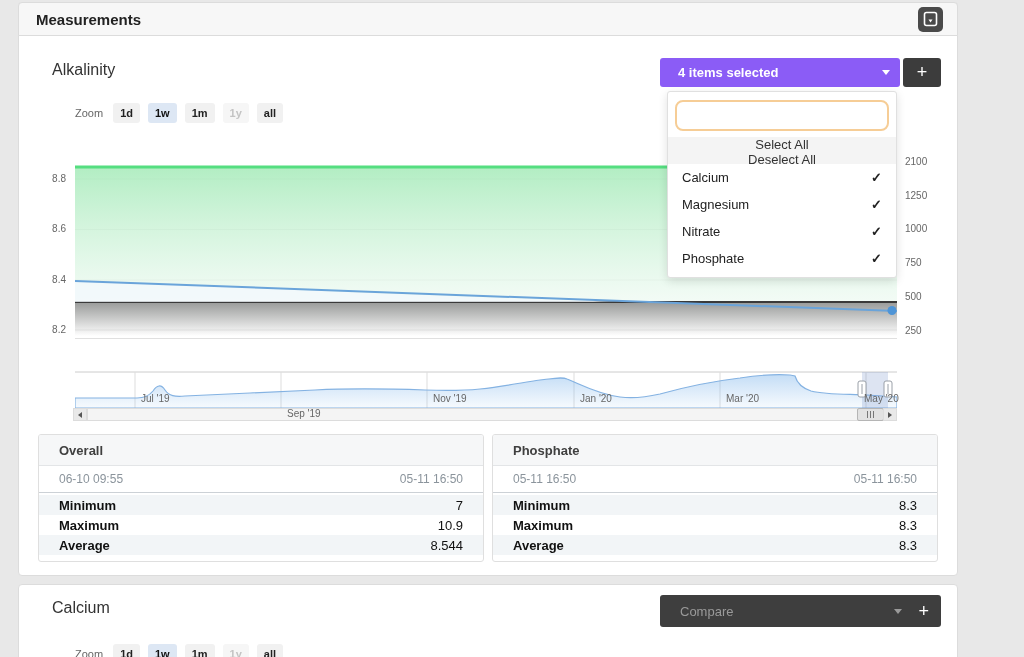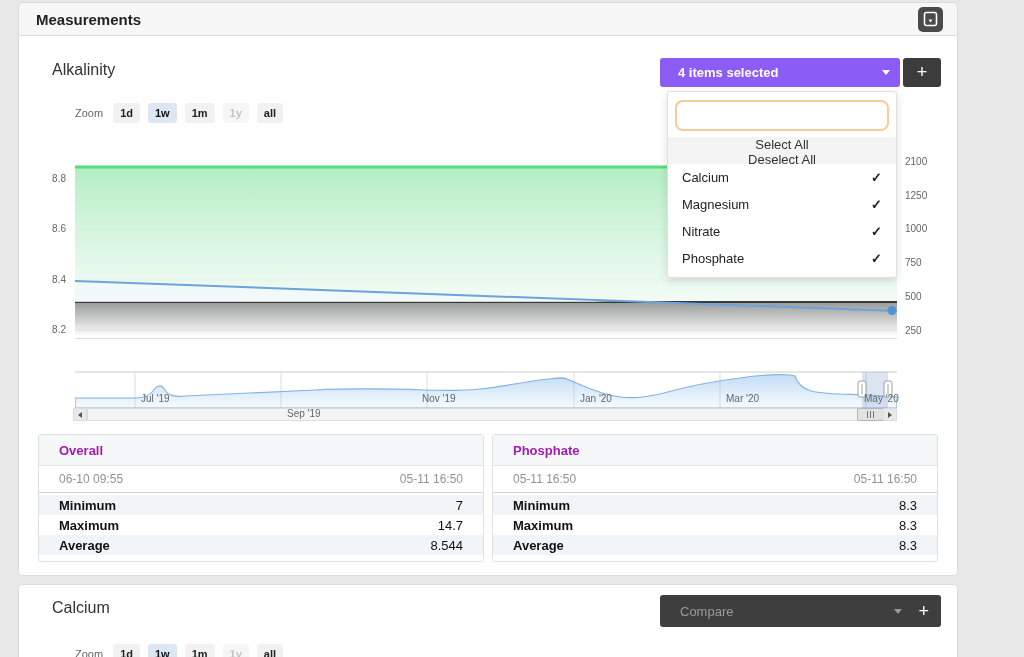--- a/index.html
+++ b/index.html
@@ -47,21 +47,21 @@
   
   .sb { position:absolute; top:408px; height:13px; background:#f4f4f4; border:1px solid #dcdcdc; }
   .sb-btn { background:#e9e9e9; display:flex; align-items:center; justify-content:center; cursor:pointer; }
   .tri-l { width:0; height:0; border-top:3px solid transparent; border-bottom:3px solid transparent; border-right:4px solid #555; }
   .tri-r { width:0; height:0; border-top:3px solid transparent; border-bottom:3px solid transparent; border-left:4px solid #555; }
   #sb-thumb { position:absolute; left:857px; top:408px; width:27px; height:13px; background:#e2e2e2; border:1px solid #b5b5b5; border-radius:2px; display:flex; align-items:center; justify-content:center; gap:2px; cursor:grab; }
   #sb-thumb i { display:block; width:1px; height:7px; background:#777; }
 
   
   .stat-card { position:absolute; top:434px; width:446px; height:128px; background:#fff; border:1px solid #dfdfdf; border-radius:3px; overflow:hidden; }
-  .stat-head { height:31px; background:#f6f7f8; border-bottom:1px solid #e3e5e7; display:flex; align-items:center; padding:0 20px; font-size:13px; font-weight:700; color:#a21caf; }
+  .stat-head { height:31px; background:#f6f7f8; border-bottom:1px solid #e3e5e7; display:flex; align-items:center; padding:0 20px; font-size:13px; font-weight:700; color:#404040; }
   .stat-dates { height:27px; display:flex; align-items:center; justify-content:space-between; padding:0 20px; font-size:12px; color:#8b949c; border-bottom:1px solid #ccd1d6; }
   .stat-rows { padding-top:2px; }
   .stat-row { height:20px; display:flex; align-items:center; justify-content:space-between; padding:0 20px; font-size:13px; color:#111; }
   .stat-row.stripe { background:#f2f5f7; }
   .stat-row .lbl { font-weight:700; }
 
   
   #dropdown-panel { position:absolute; left:667px; top:91px; width:230px; height:187px; background:#fff; border:1px solid #e0e0e0; border-radius:3px; box-shadow:0 3px 10px rgba(0,0,0,.12); z-index:50; }
   #dd-search { display:block; width:214px; height:31px; margin:8px auto 6px auto; border:2px solid #f6cd96; border-radius:8px; outline:none; font-size:13px; padding:0 8px; font-family:"Liberation Sans",sans-serif; }
   #dd-band { height:27px; background:#f4f4f4; display:flex; align-items:center; font-size:13px; color:#333;flex-direction:column; }
@@ -160,21 +160,21 @@
       <line x1="787" y1="13" x2="787" y2="23" stroke="#9aa0a8" stroke-width="1"></line>
     </g>
     <g>
       <rect x="809" y="10" width="8" height="16" rx="2" fill="#ffffff" stroke="#9aa0a8" stroke-width="1"></rect>
       <line x1="813" y1="13" x2="813" y2="23" stroke="#9aa0a8" stroke-width="1"></line>
     </g>
   </svg>
 
   <div class="month" style="left:141px; top:393px;">Jul '19</div>
   <div class="month" style="left:287px; top:408px;">Sep '19</div>
-  <div class="month" style="left:422px; top:393px;">Nov '19</div>
+  <div class="month" style="left:433px; top:393px;">Nov '19</div>
   <div class="month" style="left:580px; top:393px;">Jan '20</div>
   <div class="month" style="left:726px; top:393px;">Mar '20</div>
   <div class="month" style="left:864px; top:393px;">May '20</div>
 
   <div class="sb sb-btn" style="left:73px; width:14px;">
       <span class="tri-l"></span>
     </div>
   <div class="sb" style="left:87px; width:796px;"></div>
   <div id="sb-thumb">
       <i></i>
@@ -191,21 +191,21 @@
       <span>06-10 09:55</span>
       <span>05-11 16:50</span>
     </div>
     <div class="stat-rows">
       <div class="stat-row stripe">
         <span class="lbl">Minimum</span>
         <span>7</span>
       </div>
       <div class="stat-row">
         <span class="lbl">Maximum</span>
-        <span>14.7</span>
+        <span>10.9</span>
       </div>
       <div class="stat-row stripe">
         <span class="lbl">Average</span>
         <span>8.544</span>
       </div>
     </div>
   </div>
 
   <div class="stat-card" style="left:492px;">
     <div class="stat-head">Phosphate</div>

